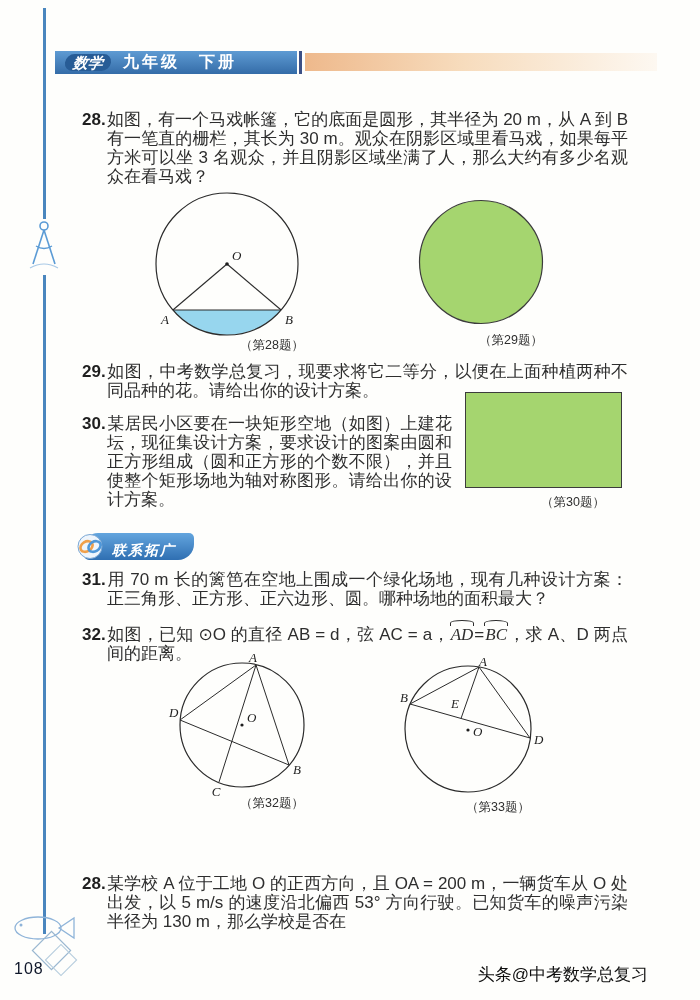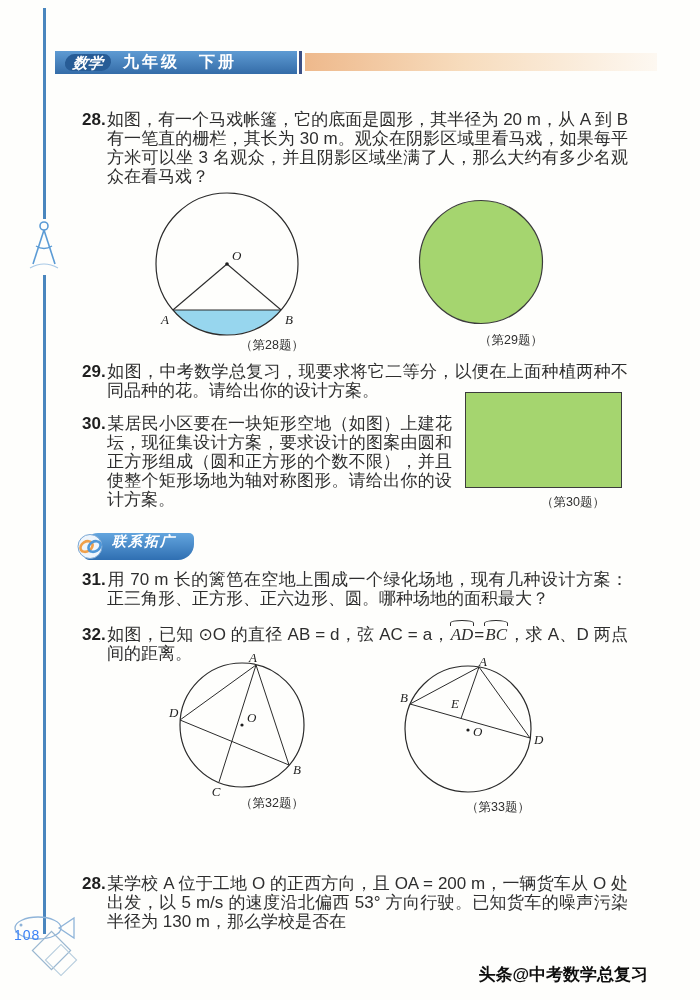--- a/index.html
+++ b/index.html
@@ -34,26 +34,26 @@
   
   .arc{position:relative;display:inline-block;font-style:italic;
        font-family:Liberation Serif, serif;padding:0 1px}
   .arc::before{content:"";position:absolute;left:0;right:0;top:-5px;height:5px;
        border:1.2px solid #2e2e2e;border-bottom:none;border-radius:100% 100% 0 0}
 
   
   .badge{position:absolute;left:84px;top:533px;height:27px;
     background:linear-gradient(180deg,#63a5de,#2f6fb2);
     border-radius:14px 5px 16px 5px;color:#fff;font-weight:bold;font-style:italic;
-    font-size:14px;display:flex;align-items:flex-start;padding:0 18px 0 28px;letter-spacing:2px}
+    font-size:14px;display:flex;align-items:flex-end;padding:0 18px 0 28px;letter-spacing:2px}
   .badge .chain{position:absolute;left:-8px;top:0}
 
   
-  .watermark{position:absolute;right:52px;top:963px;font-size:17px;font-weight:bold;color:#0e0e0e}
-  .pagenum{position:absolute;left:14px;top:927px;font-size:14px;color:#3b82f6;letter-spacing:1px}
+  .watermark{position:absolute;right:52px;top:963px;font-size:17px;font-weight:normal;color:#0e0e0e}
+  .pagenum{position:absolute;left:14px;top:960px;font-size:16px;color:#0f172a;letter-spacing:1px}
   .fish-wrap{position:absolute;left:6px;top:905px}
   .diamond-wrap{position:absolute;left:26px;top:927px}
   .compass-wrap{position:absolute;left:23px;top:219px;background:#fefefc}
 </style>
 </head>
 <body>
 
 <div class="page">
 
   <div class="rail"></div>

